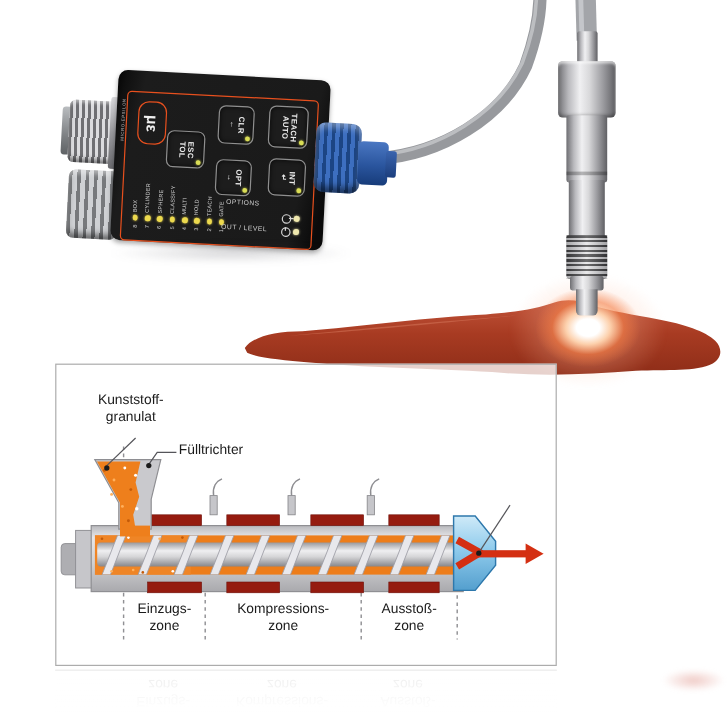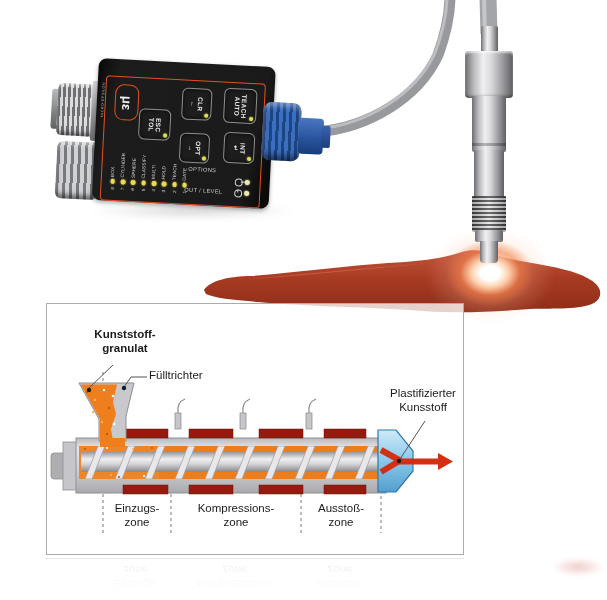--- a/index.html
+++ b/index.html
@@ -353,27 +353,24 @@
       <g stroke="#55555a" stroke-width="1" fill="none">
         <line x1="66" y1="61" x2="42" y2="84"></line>
         <polyline points="100,73 84,73 77,83"></polyline>
         <line x1="378" y1="117" x2="353" y2="155"></line>
       </g>
       <circle cx="42" cy="86" r="2.2" fill="#1b1b1b"></circle>
       <circle cx="77" cy="84" r="2.2" fill="#1b1b1b"></circle>
       <circle cx="352" cy="157" r="2.2" fill="#1b1b1b"></circle>
     </svg>
 
-    <div class="dlabel" style="left:28px;top:24px;width:100px;font-weight:bold;">
+    <div class="dlabel" style="left:12px;top:24px;width:100px;">
       <span>Kunststoff-</span><br><span>granulat</span>
     </div>
     <div class="dlabel left-align" style="left:102px;top:65px;">Fülltrichter</div>
-    <div class="dlabel" style="left:334px;top:83px;width:84px;">
-      <span>Plastifizierter</span><br><span>Kunsstoff</span>
-    </div>
     <div class="dlabel" style="left:45px;top:198px;width:90px;">
       <span>Einzugs-</span><br><span>zone</span>
     </div>
     <div class="dlabel" style="left:134px;top:198px;width:110px;">
       <span>Kompressions-</span><br><span>zone</span>
     </div>
     <div class="dlabel" style="left:249px;top:198px;width:90px;">
       <span>Ausstoß-</span><br><span>zone</span>
     </div>
   </div>

